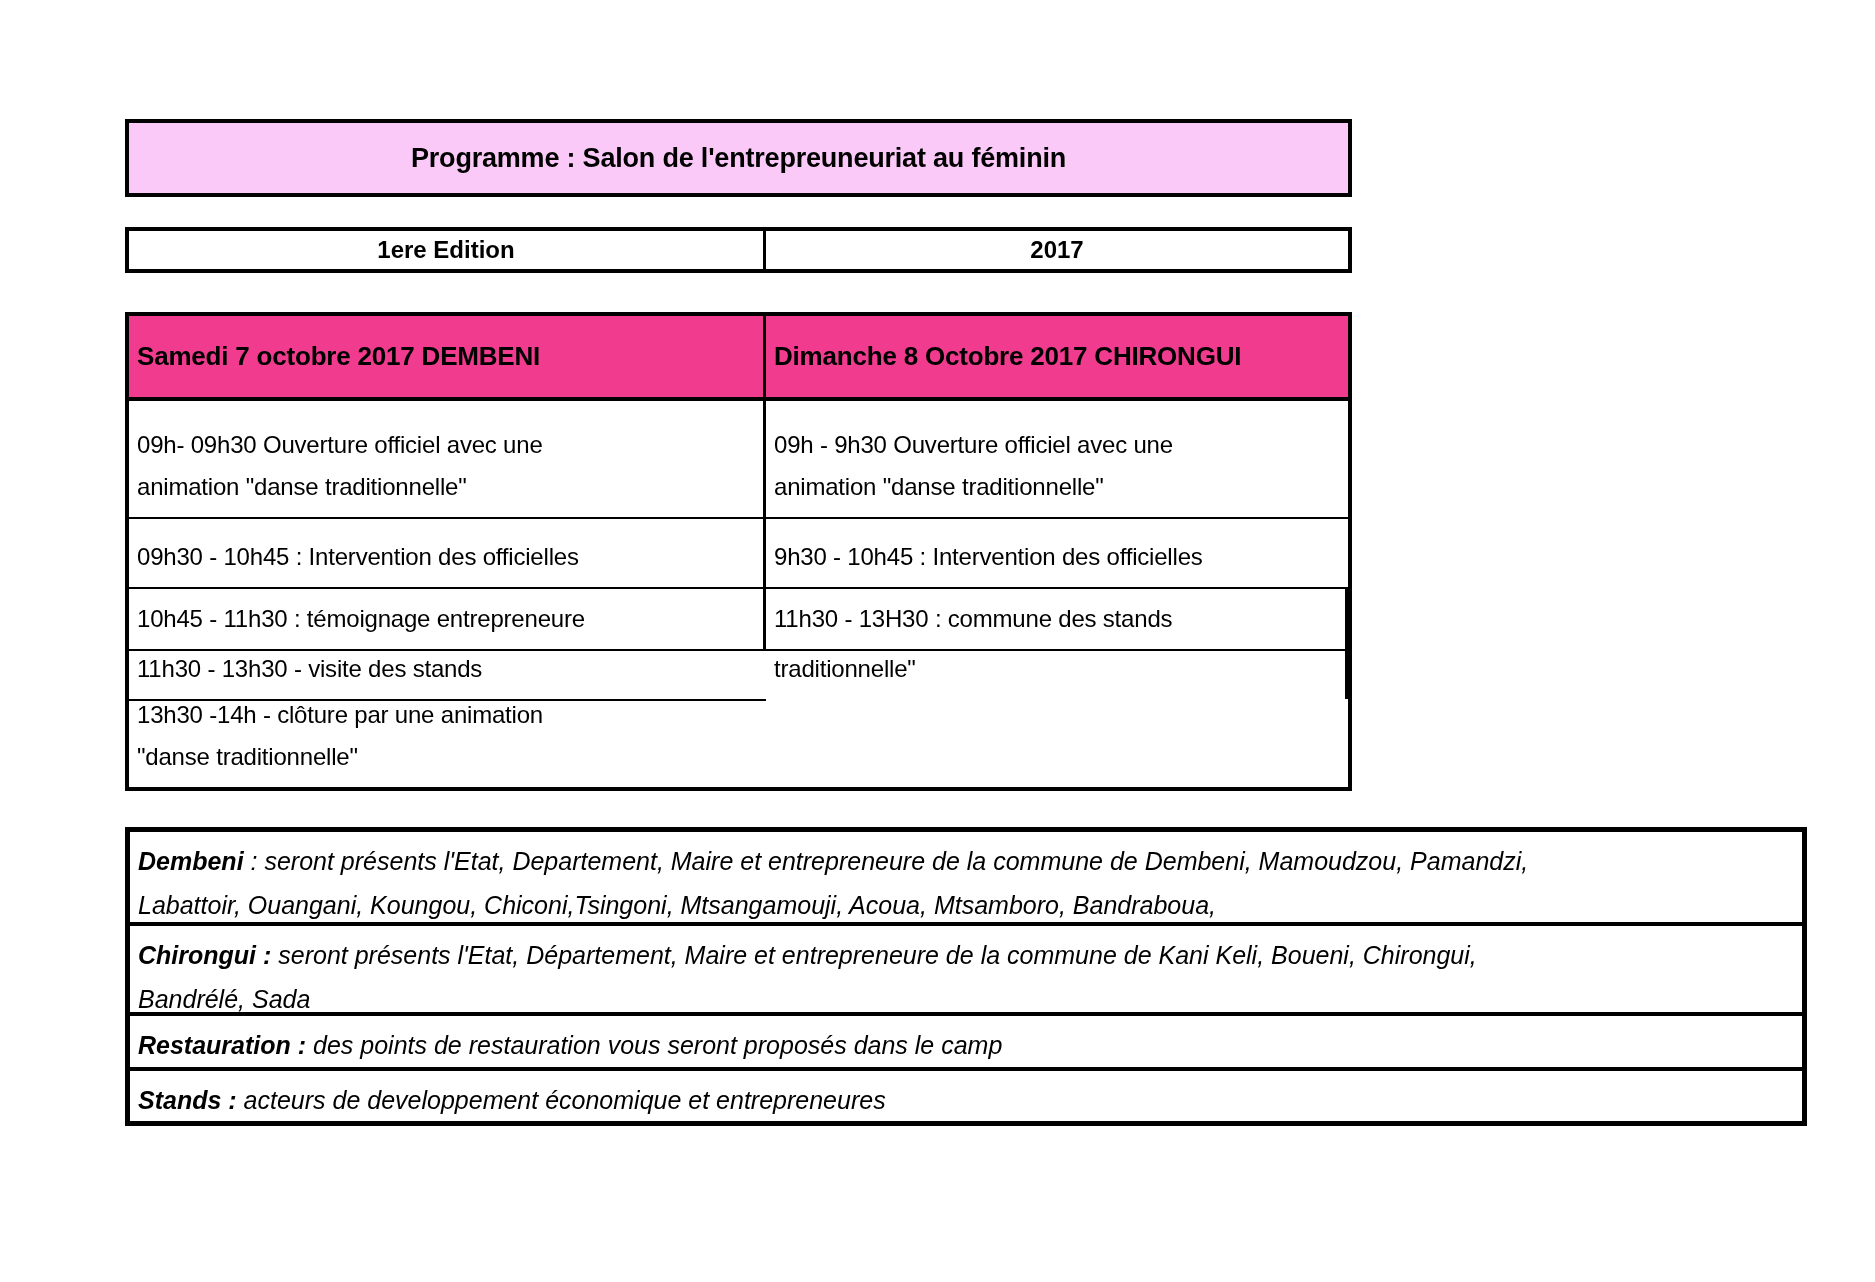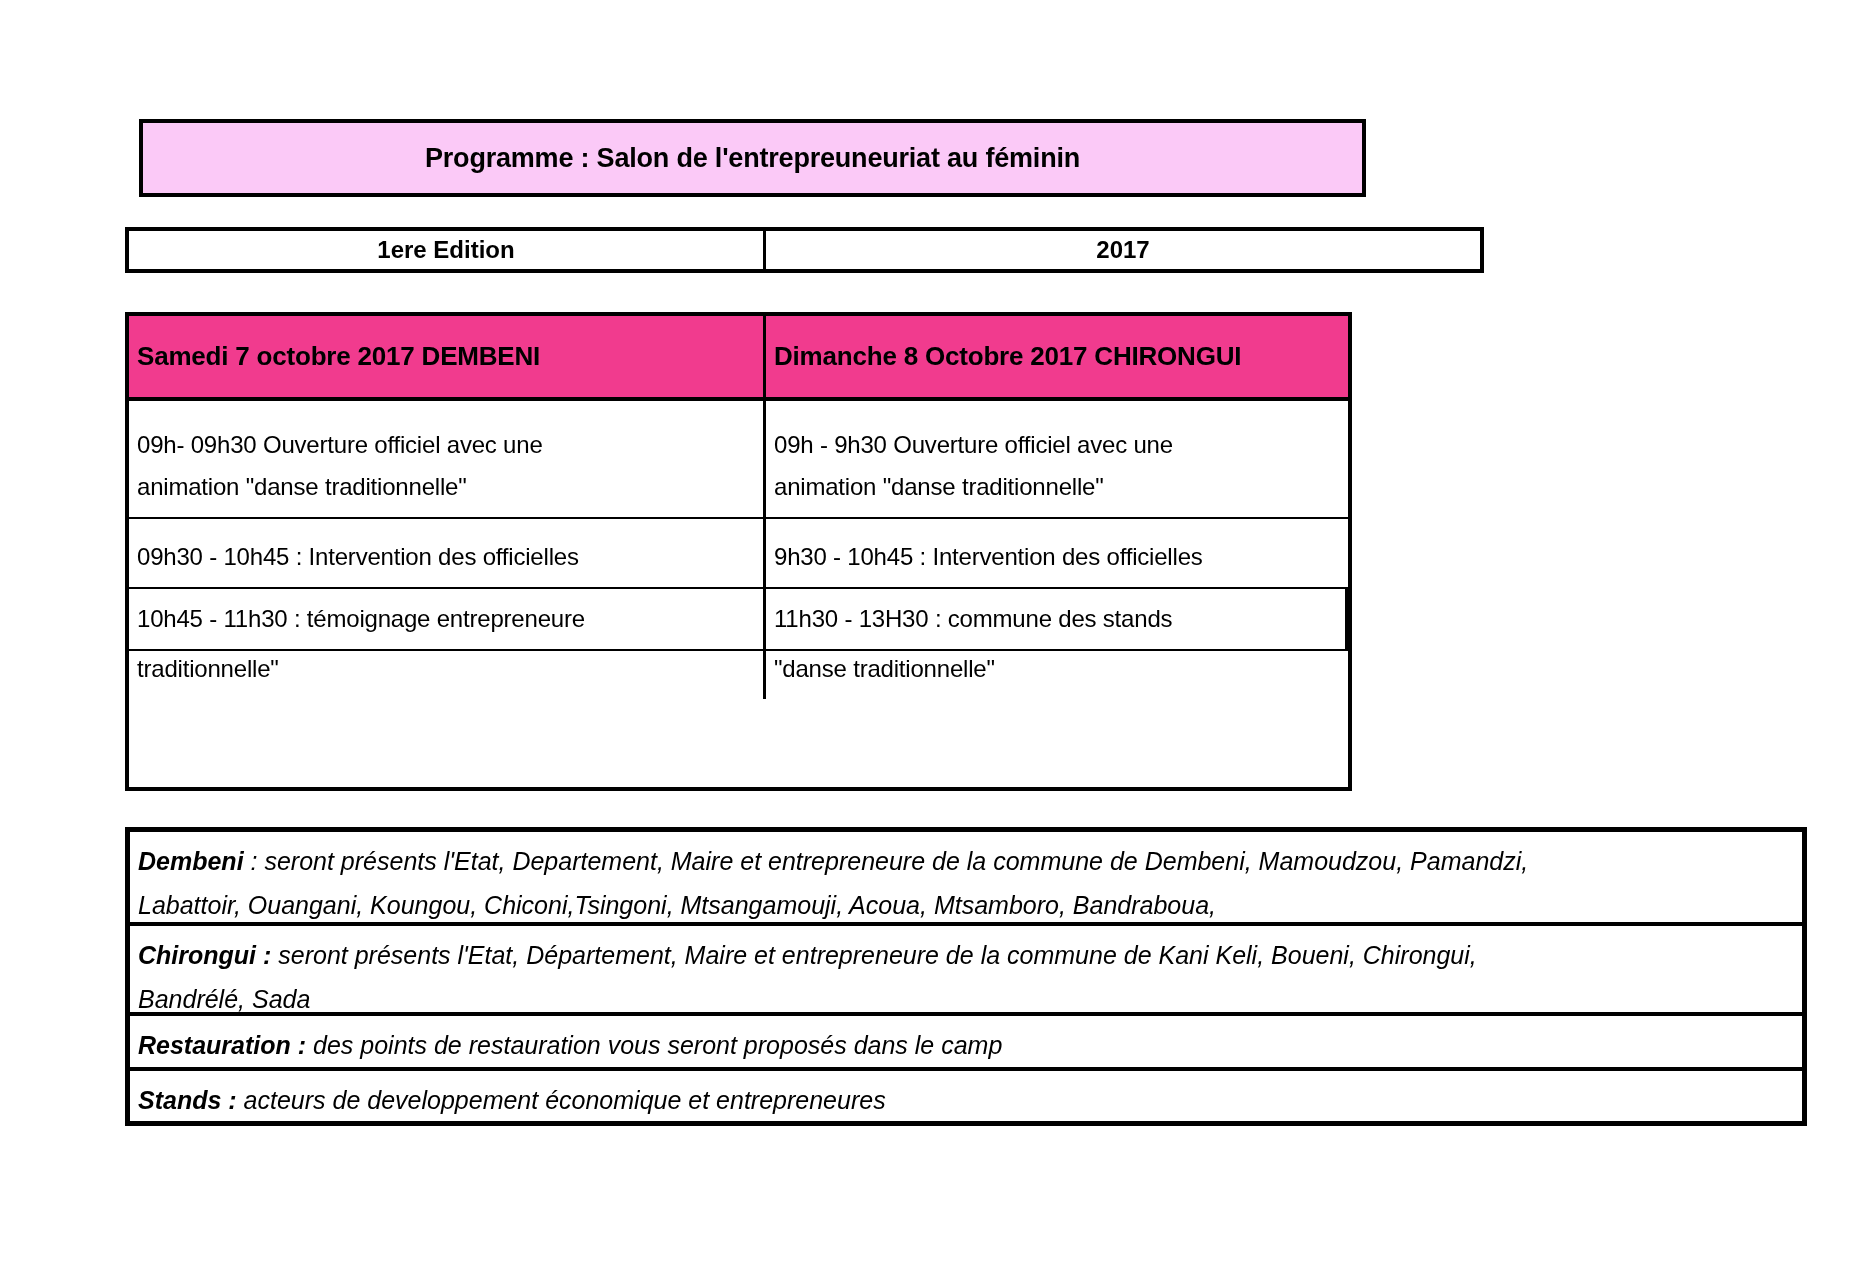--- a/index.html
+++ b/index.html
@@ -13,40 +13,40 @@
     position: relative;
     width: 1875px;
     height: 1282px;
     background: #ffffff;
     overflow: hidden;
   }
 
   
   .title-box {
     position: absolute;
-    left: 139px; top: 119px;
+    left: 125px; top: 119px;
     width: 1227px; height: 78px;
     box-sizing: border-box;
     background: #fbc9f7;
     border: 4px solid #000000;
     display: flex;
     align-items: center;
     justify-content: center;
   }
   .title-box span {
     font-weight: bold;
     font-size: 27px;
     letter-spacing: -0.2px;
   }
 
   
   .edition-table {
     position: absolute;
     left: 125px; top: 227px;
-    width: 1359px; height: 46px;
+    width: 1227px; height: 46px;
     box-sizing: border-box;
     border: 4px solid #000000;
     display: grid;
     grid-template-columns: 637px 1fr;
   }
   .edition-table .cell {
     box-sizing: border-box;
     display: flex;
     align-items: center;
     justify-content: center;
@@ -153,20 +153,23 @@
         <span>9h30 - 10h45 : Intervention des officielles</span>
       </div>
 
     <div class="c colL rt">
         <span>10h45 - 11h30 : témoignage entrepreneure</span>
       </div>
 
     <div class="c colL rt">
         <span>11h30 - 13H30 : commune des stands</span>
       </div>
+    <div class="c rt">
+        <span>11h30 - 13h30 - visite des stands</span>
+      </div>
 
     <div class="c colL rt">
         <span>13h30 - 14H - clôture par une animation "danse
 traditionnelle"</span>
       </div>
     <div class="c rt">
         <span>13h30 -14h - clôture par une animation
 "danse traditionnelle"</span>
       </div>
   </div>

